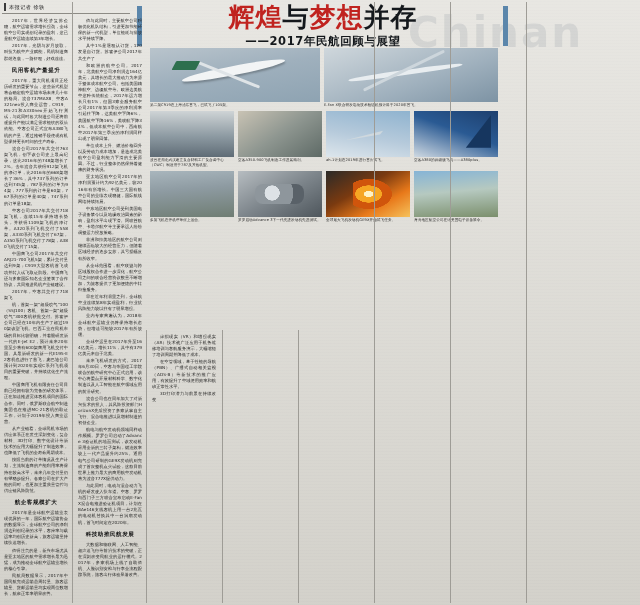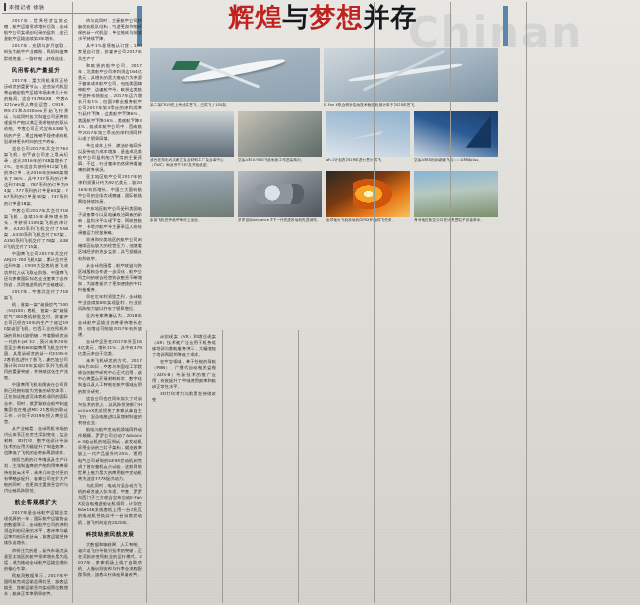--- a/index.html
+++ b/index.html
@@ -143,20 +143,21 @@
 
   <div class="byline">本报记者  徐轶</div>
   <div class="rule-top"></div>
 
   <div class="bar l"></div>
   <div class="bar r"></div>
   <div class="headline-wrap">
     <div class="headline">
       <span class="r">辉煌</span><span class="k">与</span><span class="r">梦想</span><span class="k">并存</span>
     </div>
+    <div class="subhead">——2017年民航回顾与展望</div>
   </div>
 
   <div class="grid">
 
     <div class="prow">
       <div class="pcell" style="width:170px">
         <div class="ph sky" style="height:54px">
           <div class="plane-a"></div>
             <div class="wing-a"></div>
             <div class="tail-a"></div>

